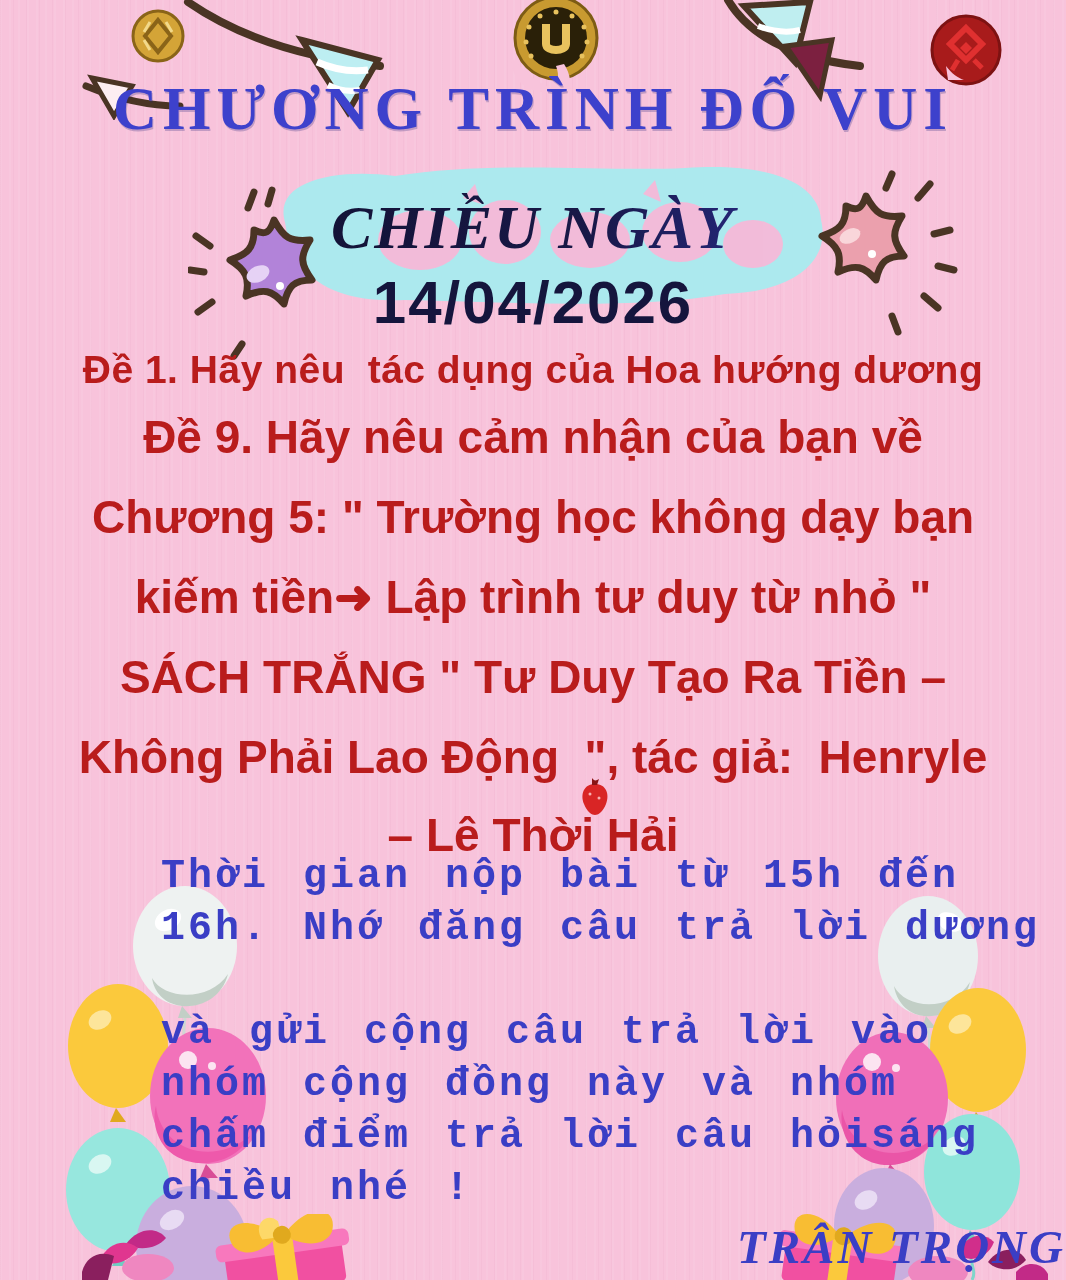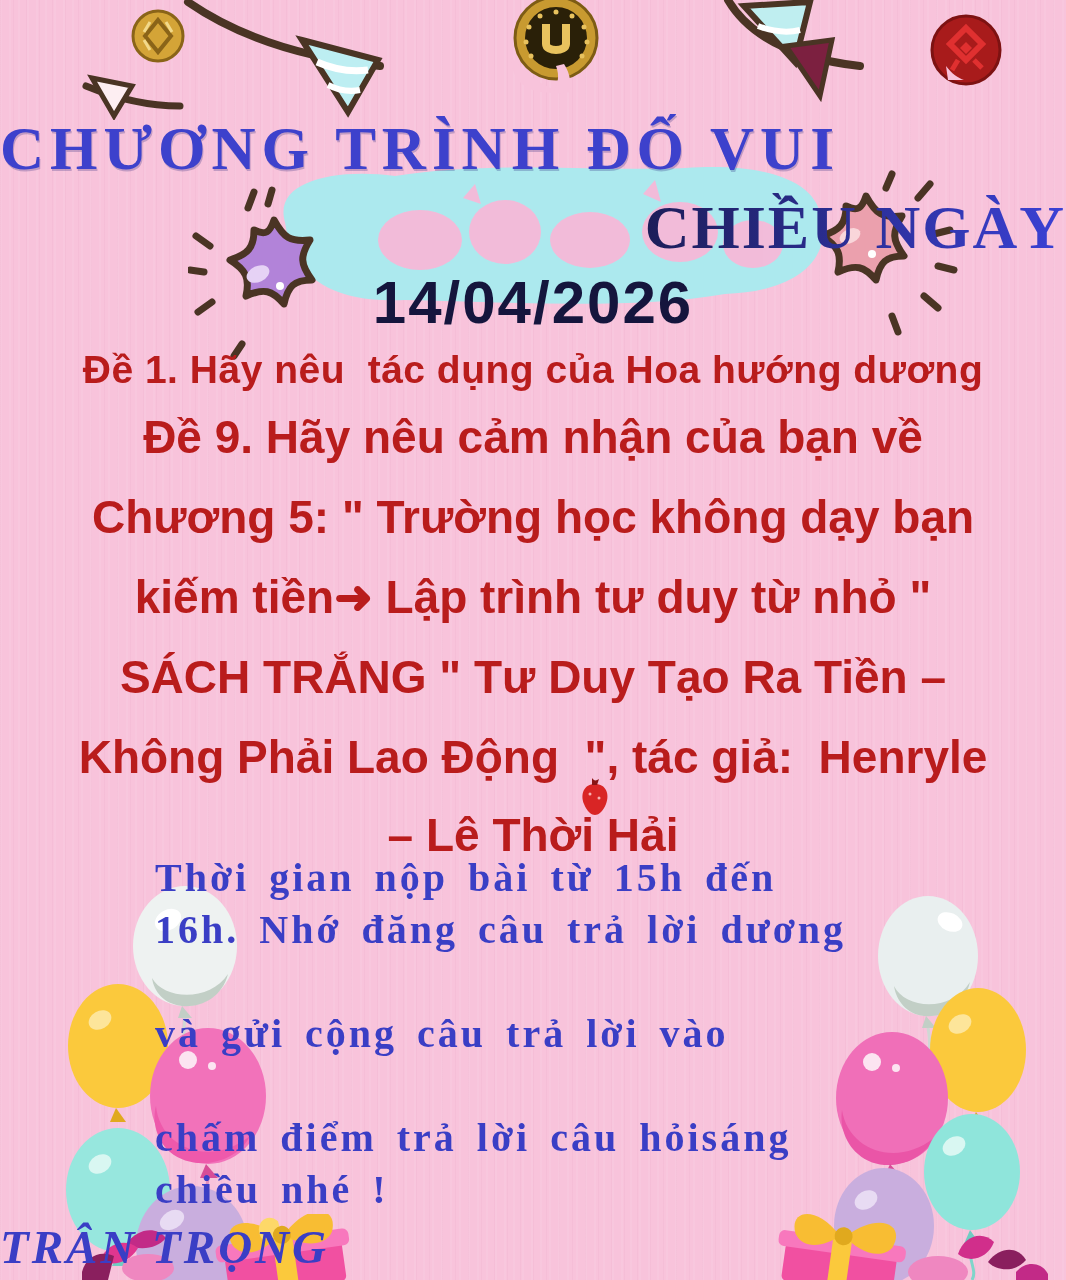--- a/index.html
+++ b/index.html
@@ -10,48 +10,48 @@
   }
   .poster::after{ 
     content:""; position:absolute; inset:0; pointer-events:none;
     background:
       repeating-linear-gradient(90deg, rgba(255,255,255,.07) 0 2px, rgba(0,0,0,0) 2px 9px),
       repeating-linear-gradient(90deg, rgba(190,90,140,.05) 0 1px, rgba(0,0,0,0) 1px 13px);
   }
   .abs{position:absolute;}
   .line{white-space:pre;}
   .title{
-    left:0; top:74; width:100%; text-align:left;
+    left:0; top:74; width:100%; text-align:center;
     font-family:"Liberation Serif", serif; font-weight:bold;
     font-size:61px; letter-spacing:6px; color:#3d41cc;
-    text-shadow:1px 2px 0 rgba(30,30,120,.25); z-index:6;margin-top:40px;
+    text-shadow:1px 2px 0 rgba(30,30,120,.25); z-index:6;
   }
   .subtitle{
-    left:0; top:192px; width:100%; text-align:right;
+    left:0; top:192px; width:100%; text-align:center;
     font-family:"Liberation Serif", serif; font-weight:bold;
     font-size:62px; letter-spacing:2px;
     background:linear-gradient(90deg,#0d0d24 0%, #181847 55%, #3b41d6 100%);
     -webkit-background-clip:text; background-clip:text;
-    color:#181847; -webkit-text-fill-color:transparent; z-index:6;
+    color:#181847; -webkit-text-fill-color:transparent; z-index:6;font-style:italic;
   }
   .date{
     left:0; top:268px; width:100%; text-align:center;
     font-weight:800; font-size:60px; letter-spacing:2px; color:#15153d; z-index:6;
   }
   .q{
     left:0; width:100%; text-align:center; color:#b91c1c;
     font-weight:bold; font-size:46px; z-index:6;
   }
   .q0{font-size:39px; letter-spacing:0.5px;}
   .s{
-    left:155px; color:#3a3ec5; font-family:Liberation Serif, serif;
+    left:161px; color:#3a3ec5; font-family:Liberation Mono, monospace;
     font-weight:bold; font-size:40px; letter-spacing:3px; word-spacing:7px; z-index:6;
   }
   .closing{
-    left:0; top:1220px; width:100%; text-align:left;
+    left:0; top:1220px; width:100%; text-align:right;
     font-family:"Liberation Serif", serif; font-style:italic; font-weight:bold;
     font-size:47px; letter-spacing:3px; color:#3a3ec5; z-index:6;
   }
   svg{display:block;}
 </style>
 </head>
 <body>
 
 <div class="poster">
 
@@ -264,18 +264,19 @@
   <div class="abs q line" style="top:410px">Đề 9. Hãy nêu cảm nhận của bạn về</div>
   <div class="abs q line" style="top:490px">Chương 5: " Trường học không dạy bạn</div>
   <div class="abs q line" style="top:570px">kiếm tiền➜ Lập trình tư duy từ nhỏ "</div>
   <div class="abs q line" style="top:650px">SÁCH TRẮNG " Tư Duy Tạo Ra Tiền –</div>
   <div class="abs q line" style="top:730px">Không Phải Lao Động  ", tác giả:  Henryle</div>
   <div class="abs q line" style="top:808px">– Lê Thời Hải</div>
 
   <div class="abs s line" style="top:854px">Thời gian nộp bài từ 15h đến</div>
   <div class="abs s line" style="top:906px">16h. Nhớ đăng câu trả lời dương</div>
   <div class="abs s line" style="top:1010px">và gửi cộng câu trả lời vào</div>
+  <div class="abs s line" style="top:1062px">nhóm cộng đồng này và nhóm</div>
   <div class="abs s line" style="top:1166px">chiều nhé !</div>
   <div class="abs s line" style="top:1114px">chấm điểm trả lời câu hỏisáng</div>
 
   <div class="abs closing line">TRÂN TRỌNG</div>
 
 </div>
 
 </body></html>

